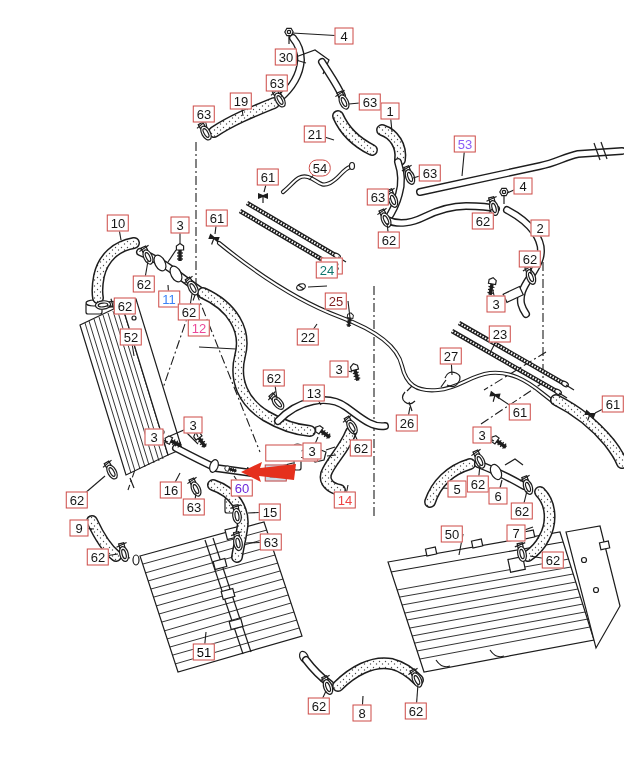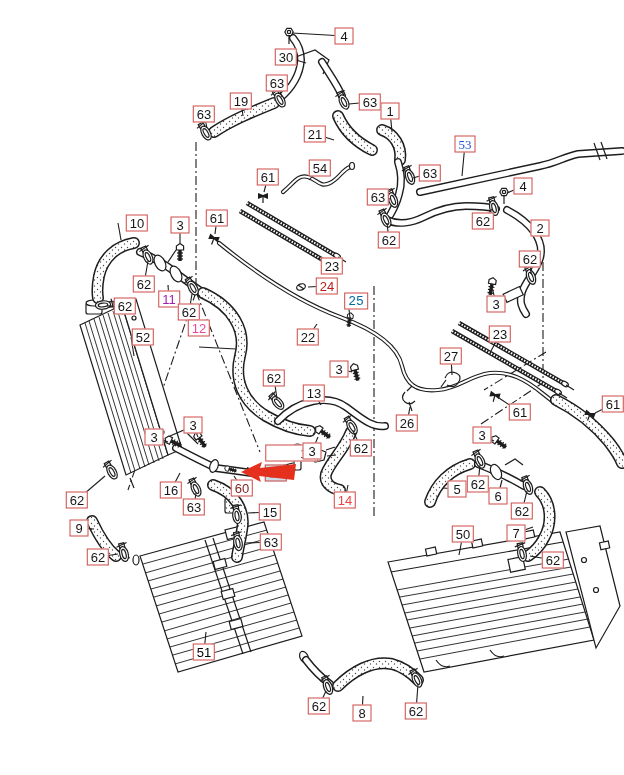--- a/index.html
+++ b/index.html
@@ -432,72 +432,72 @@
 </svg>
 
 <div class="callout" style="left: 344px; top: 36px; border-color: rgb(205, 74, 70); color: rgb(22, 22, 22);">4</div>
     <div class="callout" style="left: 286px; top: 57px; border-color: rgb(205, 74, 70); color: rgb(22, 22, 22);">30</div>
     <div class="callout" style="left: 277px; top: 83px; border-color: rgb(205, 74, 70); color: rgb(22, 22, 22);">63</div>
     <div class="callout" style="left: 241px; top: 101px; border-color: rgb(205, 74, 70); color: rgb(22, 22, 22);">19</div>
     <div class="callout" style="left: 204px; top: 114px; border-color: rgb(205, 74, 70); color: rgb(22, 22, 22);">63</div>
     <div class="callout" style="left: 370px; top: 102px; border-color: rgb(205, 74, 70); color: rgb(22, 22, 22);">63</div>
     <div class="callout" style="left: 390px; top: 111px; border-color: rgb(205, 74, 70); color: rgb(22, 22, 22);">1</div>
     <div class="callout" style="left: 315px; top: 134px; border-color: rgb(205, 74, 70); color: rgb(22, 22, 22);">21</div>
-    <div class="callout" style="left: 465px; top: 144px; border-color: rgb(205, 74, 70); color: #1d4ed8; font-family: Liberation Serif, serif;">53</div>
+    <div class="callout" style="left: 465px; top: 144px; border-color: rgb(205, 74, 70); color: #8b5cf6;">53</div>
     <div class="callout" style="left: 523px; top: 186px; border-color: rgb(205, 74, 70); color: rgb(22, 22, 22);">4</div>
-    <div class="callout" style="left: 320px; top: 168px; border-color: rgb(205, 74, 70); color: rgb(22, 22, 22);">54</div>
+    <div class="callout" style="left: 320px; top: 168px; border-color: rgb(205, 74, 70); color: rgb(22, 22, 22); border-radius: 8px;">54</div>
     <div class="callout" style="left: 268px; top: 177px; border-color: rgb(205, 74, 70); color: rgb(22, 22, 22);">61</div>
     <div class="callout" style="left: 430px; top: 173px; border-color: rgb(205, 74, 70); color: rgb(22, 22, 22);">63</div>
     <div class="callout" style="left: 378px; top: 197px; border-color: rgb(205, 74, 70); color: rgb(22, 22, 22);">63</div>
     <div class="callout" style="left: 483px; top: 221px; border-color: rgb(205, 74, 70); color: rgb(22, 22, 22);">62</div>
     <div class="callout" style="left: 540px; top: 228px; border-color: rgb(205, 74, 70); color: rgb(22, 22, 22);">2</div>
     <div class="callout" style="left: 389px; top: 240px; border-color: rgb(205, 74, 70); color: rgb(22, 22, 22);">62</div>
     <div class="callout" style="left: 217px; top: 218px; border-color: rgb(205, 74, 70); color: rgb(22, 22, 22);">61</div>
-    <div class="callout" style="left: 118px; top: 223px; border-color: rgb(205, 74, 70); color: rgb(22, 22, 22); margin-left: 19px;">10</div>
+    <div class="callout" style="left: 118px; top: 223px; border-color: rgb(205, 74, 70); color: rgb(22, 22, 22);">10</div>
     <div class="callout" style="left: 180px; top: 225px; border-color: rgb(205, 74, 70); color: rgb(22, 22, 22);">3</div>
     <div class="callout" style="left: 530px; top: 259px; border-color: rgb(205, 74, 70); color: rgb(22, 22, 22);">62</div>
     <div class="callout" style="left: 332px; top: 266px; border-color: rgb(205, 74, 70); color: rgb(22, 22, 22);">23</div>
     <div class="callout" style="left: 144px; top: 284px; border-color: rgb(205, 74, 70); color: rgb(22, 22, 22);">62</div>
-    <div class="callout" style="left: 327px; top: 286px; border-color: rgb(205, 74, 70); color: #b91c1c;">24</div>
-    <div class="callout" style="left: 169px; top: 299px; border-color: rgb(205, 74, 70); color: #a21caf;">11</div>
+    <div class="callout" style="left: 327px; top: 270px; border-color: rgb(205, 74, 70); color: #0f766e;">24</div>
+    <div class="callout" style="left: 169px; top: 299px; border-color: rgb(205, 74, 70); color: #3b82f6;">11</div>
     <div class="callout" style="left: 125px; top: 306px; border-color: rgb(205, 74, 70); color: rgb(22, 22, 22);">62</div>
     <div class="callout" style="left: 189px; top: 312px; border-color: rgb(205, 74, 70); color: rgb(22, 22, 22);">62</div>
-    <div class="callout" style="left: 356px; top: 301px; border-color: rgb(205, 74, 70); color: #0369a1; font-family: Liberation Mono, monospace;">25</div>
+    <div class="callout" style="left: 336px; top: 301px; border-color: rgb(205, 74, 70); color: #7f1d1d;">25</div>
     <div class="callout" style="left: 496px; top: 304px; border-color: rgb(205, 74, 70); color: rgb(22, 22, 22);">3</div>
-    <div class="callout" style="left: 131px; top: 337px; border-color: rgb(205, 74, 70); color: rgb(22, 22, 22); margin-left: 12px;">52</div>
+    <div class="callout" style="left: 131px; top: 337px; border-color: rgb(205, 74, 70); color: rgb(22, 22, 22);">52</div>
     <div class="callout" style="left: 199px; top: 328px; border-color: rgb(205, 74, 70); color: #ec4899;">12</div>
     <div class="callout" style="left: 308px; top: 337px; border-color: rgb(205, 74, 70); color: rgb(22, 22, 22);">22</div>
     <div class="callout" style="left: 500px; top: 334px; border-color: rgb(205, 74, 70); color: rgb(22, 22, 22);">23</div>
     <div class="callout" style="left: 339px; top: 369px; border-color: rgb(205, 74, 70); color: rgb(22, 22, 22);">3</div>
     <div class="callout" style="left: 451px; top: 356px; border-color: rgb(205, 74, 70); color: rgb(22, 22, 22);">27</div>
     <div class="callout" style="left: 274px; top: 378px; border-color: rgb(205, 74, 70); color: rgb(22, 22, 22);">62</div>
     <div class="callout" style="left: 314px; top: 393px; border-color: rgb(205, 74, 70); color: rgb(22, 22, 22);">13</div>
     <div class="callout" style="left: 407px; top: 423px; border-color: rgb(205, 74, 70); color: rgb(22, 22, 22);">26</div>
     <div class="callout" style="left: 520px; top: 412px; border-color: rgb(205, 74, 70); color: rgb(22, 22, 22);">61</div>
     <div class="callout" style="left: 613px; top: 404px; border-color: rgb(205, 74, 70); color: rgb(22, 22, 22);">61</div>
     <div class="callout" style="left: 482px; top: 435px; border-color: rgb(205, 74, 70); color: rgb(22, 22, 22);">3</div>
     <div class="callout" style="left: 193px; top: 425px; border-color: rgb(205, 74, 70); color: rgb(22, 22, 22);">3</div>
     <div class="callout" style="left: 154px; top: 437px; border-color: rgb(205, 74, 70); color: rgb(22, 22, 22);">3</div>
     <div class="callout" style="left: 292px; top: 453px; border-color: rgb(205, 74, 70); color: rgb(22, 22, 22); padding-left: 34px;">18</div>
     <div class="callout hl" style="left: 276px; top: 473px; border-color: rgb(205, 74, 70); color: rgb(145, 163, 175); background: rgb(205, 220, 230);">17</div>
-    <div class="callout" style="left: 242px; top: 488px; border-color: rgb(205, 74, 70); color: #7f1d1d;">60</div>
+    <div class="callout" style="left: 242px; top: 488px; border-color: rgb(205, 74, 70); color: #6d28d9;">60</div>
     <div class="callout" style="left: 171px; top: 490px; border-color: rgb(205, 74, 70); color: rgb(22, 22, 22);">16</div>
     <div class="callout" style="left: 312px; top: 451px; border-color: rgb(205, 74, 70); color: rgb(22, 22, 22);">3</div>
     <div class="callout" style="left: 361px; top: 448px; border-color: rgb(205, 74, 70); color: rgb(22, 22, 22);">62</div>
     <div class="callout" style="left: 345px; top: 500px; border-color: rgb(205, 74, 70); color: #ef4444;">14</div>
     <div class="callout" style="left: 194px; top: 507px; border-color: rgb(205, 74, 70); color: rgb(22, 22, 22);">63</div>
     <div class="callout" style="left: 270px; top: 512px; border-color: rgb(205, 74, 70); color: rgb(22, 22, 22);">15</div>
     <div class="callout" style="left: 77px; top: 500px; border-color: rgb(205, 74, 70); color: rgb(22, 22, 22);">62</div>
     <div class="callout" style="left: 79px; top: 528px; border-color: rgb(205, 74, 70); color: rgb(22, 22, 22);">9</div>
     <div class="callout" style="left: 271px; top: 542px; border-color: rgb(205, 74, 70); color: rgb(22, 22, 22);">63</div>
     <div class="callout" style="left: 98px; top: 557px; border-color: rgb(205, 74, 70); color: rgb(22, 22, 22);">62</div>
     <div class="callout" style="left: 457px; top: 489px; border-color: rgb(205, 74, 70); color: rgb(22, 22, 22);">5</div>
     <div class="callout" style="left: 478px; top: 484px; border-color: rgb(205, 74, 70); color: rgb(22, 22, 22);">62</div>
     <div class="callout" style="left: 498px; top: 496px; border-color: rgb(205, 74, 70); color: rgb(22, 22, 22);">6</div>
     <div class="callout" style="left: 522px; top: 511px; border-color: rgb(205, 74, 70); color: rgb(22, 22, 22);">62</div>
-    <div class="callout" style="left: 463px; top: 534px; border-color: rgb(205, 74, 70); color: rgb(22, 22, 22);">50</div>
+    <div class="callout" style="left: 452px; top: 534px; border-color: rgb(205, 74, 70); color: rgb(22, 22, 22);">50</div>
     <div class="callout" style="left: 516px; top: 533px; border-color: rgb(205, 74, 70); color: rgb(22, 22, 22);">7</div>
     <div class="callout" style="left: 553px; top: 560px; border-color: rgb(205, 74, 70); color: rgb(22, 22, 22);">62</div>
     <div class="callout" style="left: 204px; top: 652px; border-color: rgb(205, 74, 70); color: #000000;">51</div>
     <div class="callout" style="left: 319px; top: 706px; border-color: rgb(205, 74, 70); color: rgb(22, 22, 22);">62</div>
     <div class="callout" style="left: 362px; top: 713px; border-color: rgb(205, 74, 70); color: rgb(22, 22, 22);">8</div>
     <div class="callout" style="left: 416px; top: 711px; border-color: rgb(205, 74, 70); color: rgb(22, 22, 22);">62</div>
   </div>
 
 </body></html>

